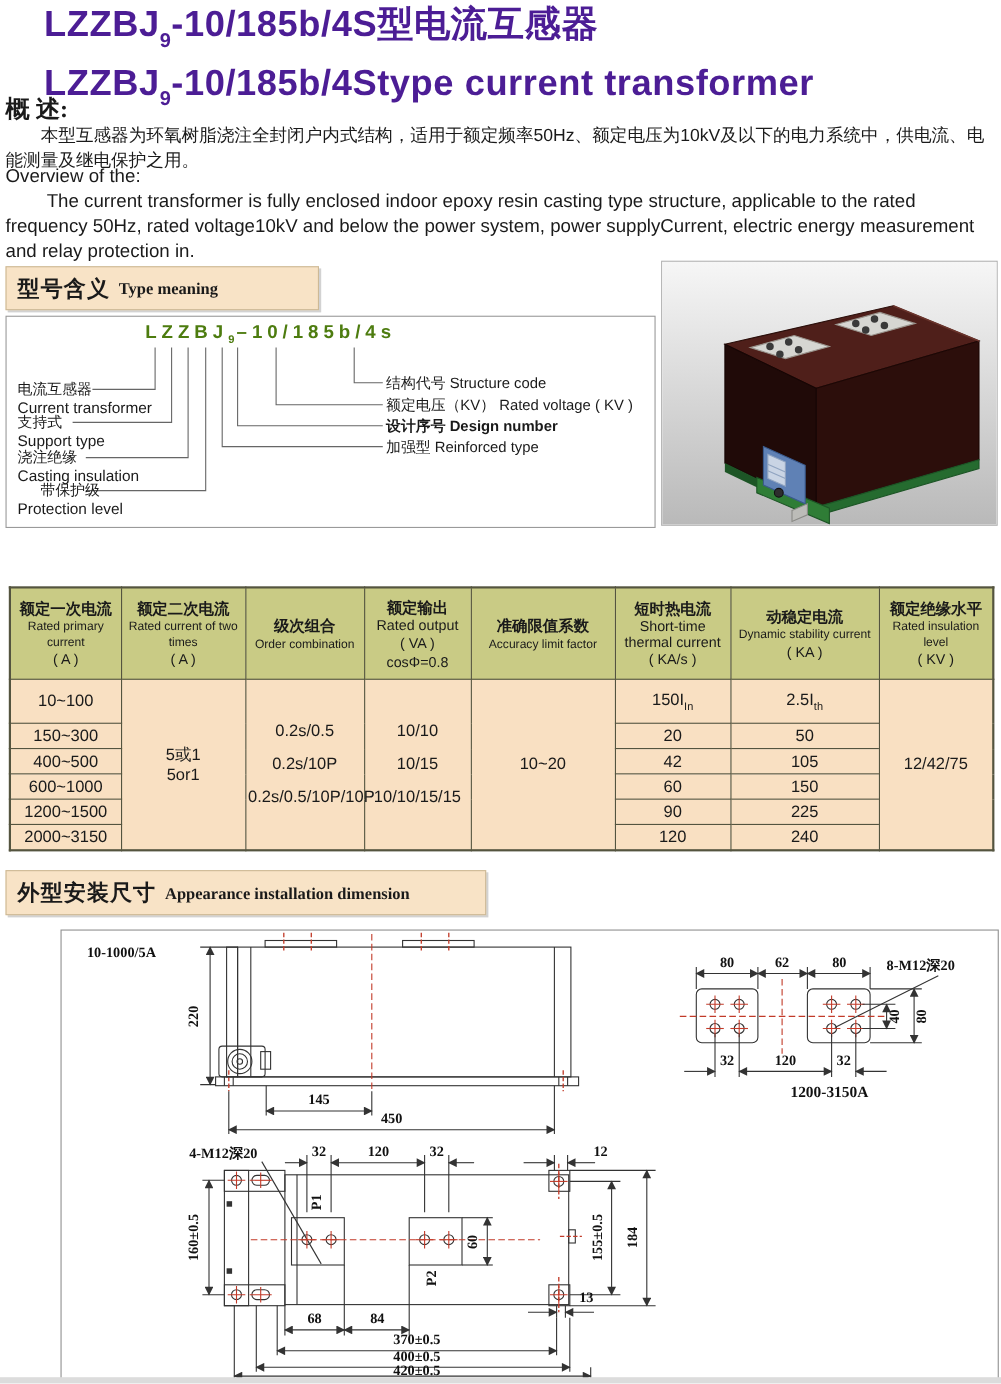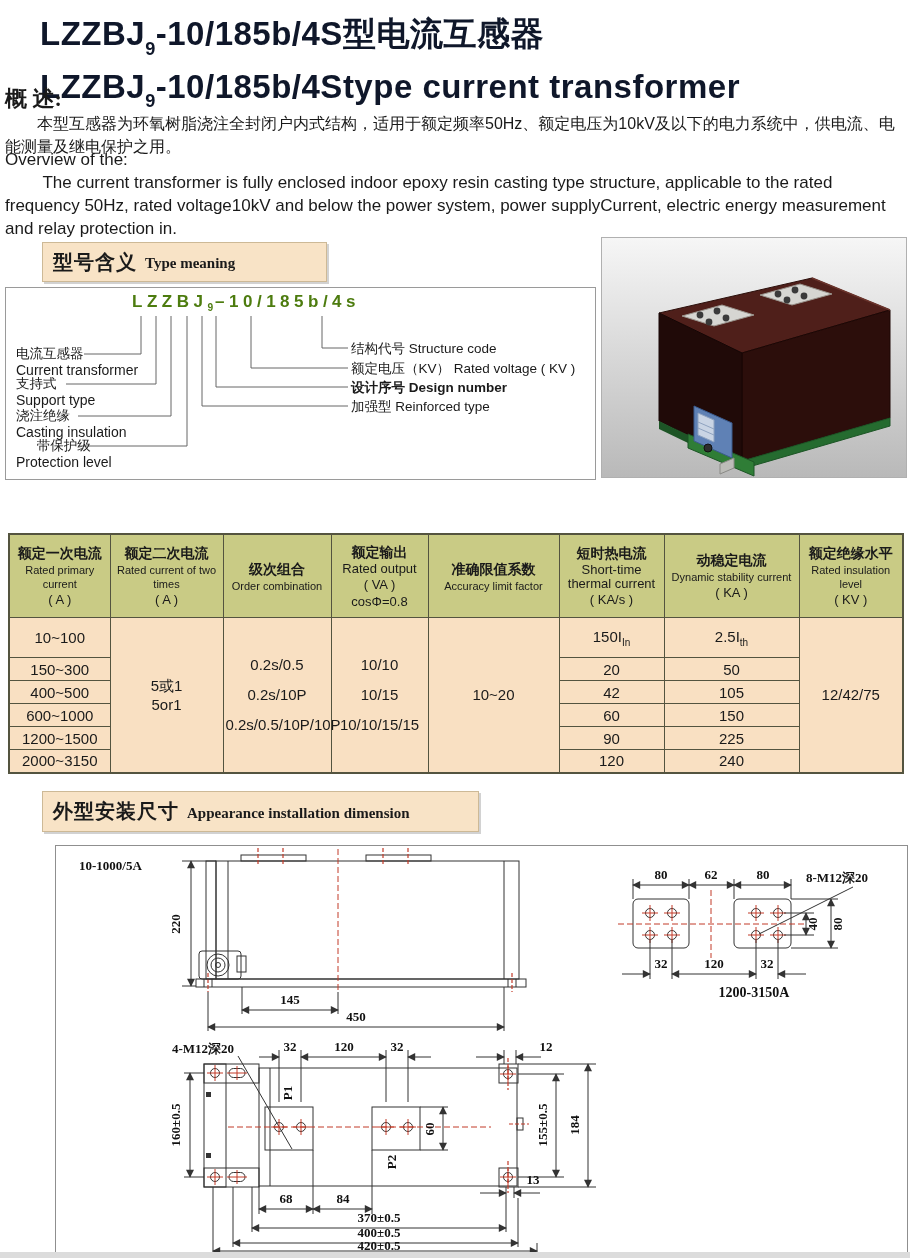--- a/index.html
+++ b/index.html
@@ -1,30 +1,30 @@
 <!DOCTYPE html>
 <html><head>
 <meta charset="utf-8">
 <style>
   html,body{margin:0;padding:0;background:#fff;}
   .page{position:relative;width:910px;height:1258px;background:#ffffff;overflow:hidden;
         font-family:"Liberation Sans",sans-serif;color:#1a1a1a;}
   
-  .title{position:absolute;left:40px;top:2px;color:#0f172a;font-weight:bold;
-         font-size:33px;line-height:39px;letter-spacing:.5px;white-space:nowrap;margin-top:12px;}
+  .title{position:absolute;left:40px;top:2px;color:#4c1d95;font-weight:bold;
+         font-size:33px;line-height:39px;letter-spacing:.5px;white-space:nowrap;}
   .title sub{font-size:.55em;position:relative;top:.12em;}
   
   .ov-head{position:absolute;left:5px;top:84px;font-family:"Liberation Serif",serif;
            font-weight:bold;font-size:22px;}
   .ov-cn{position:absolute;left:5px;top:112px;width:900px;font-size:16px;line-height:23px;text-indent:2em;}
   .ov-en-head{position:absolute;left:5px;top:150px;font-size:17px;}
   .ov-en{position:absolute;left:5px;top:171px;width:903px;font-size:17px;line-height:23px;text-indent:2.2em;}
   
   .sec{position:absolute;background:#f8e3c6;border:1px solid #cdb996;box-shadow:2px 2px 0 #d2d2d2;
-       display:flex;align-items:center;padding:0 10px;font-family:"Liberation Serif",serif;font-weight:bold;margin-left:37px;}
+       display:flex;align-items:center;padding:0 10px;font-family:"Liberation Serif",serif;font-weight:bold;}
   .sec .cn{font-size:20px;letter-spacing:1px;}
   .sec .en{font-size:15px;margin-left:8px;margin-top:3px;}
   
   .diagram{position:absolute;left:5px;top:287px;width:589px;height:191px;border:1px solid #9a9a9a;}
   .diagram svg{position:absolute;left:0;top:0;}
   .model{position:absolute;left:126px;top:4px;font-size:17px;font-weight:600;
          letter-spacing:4.5px;color:#4d7c0f;white-space:nowrap;}
   .model sub{font-size:.6em;letter-spacing:2px;}
   .dlab{position:absolute;font-size:13.5px;line-height:15px;white-space:nowrap;}
   .dlab .en{font-size:14px;margin-top:2px;}

